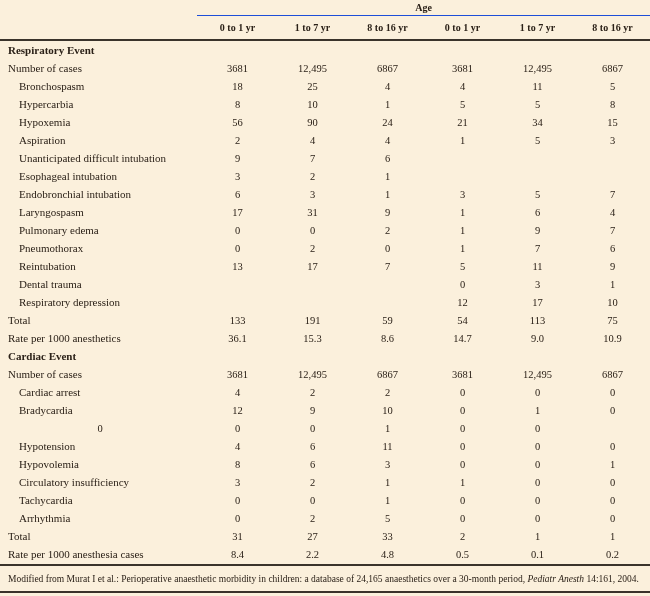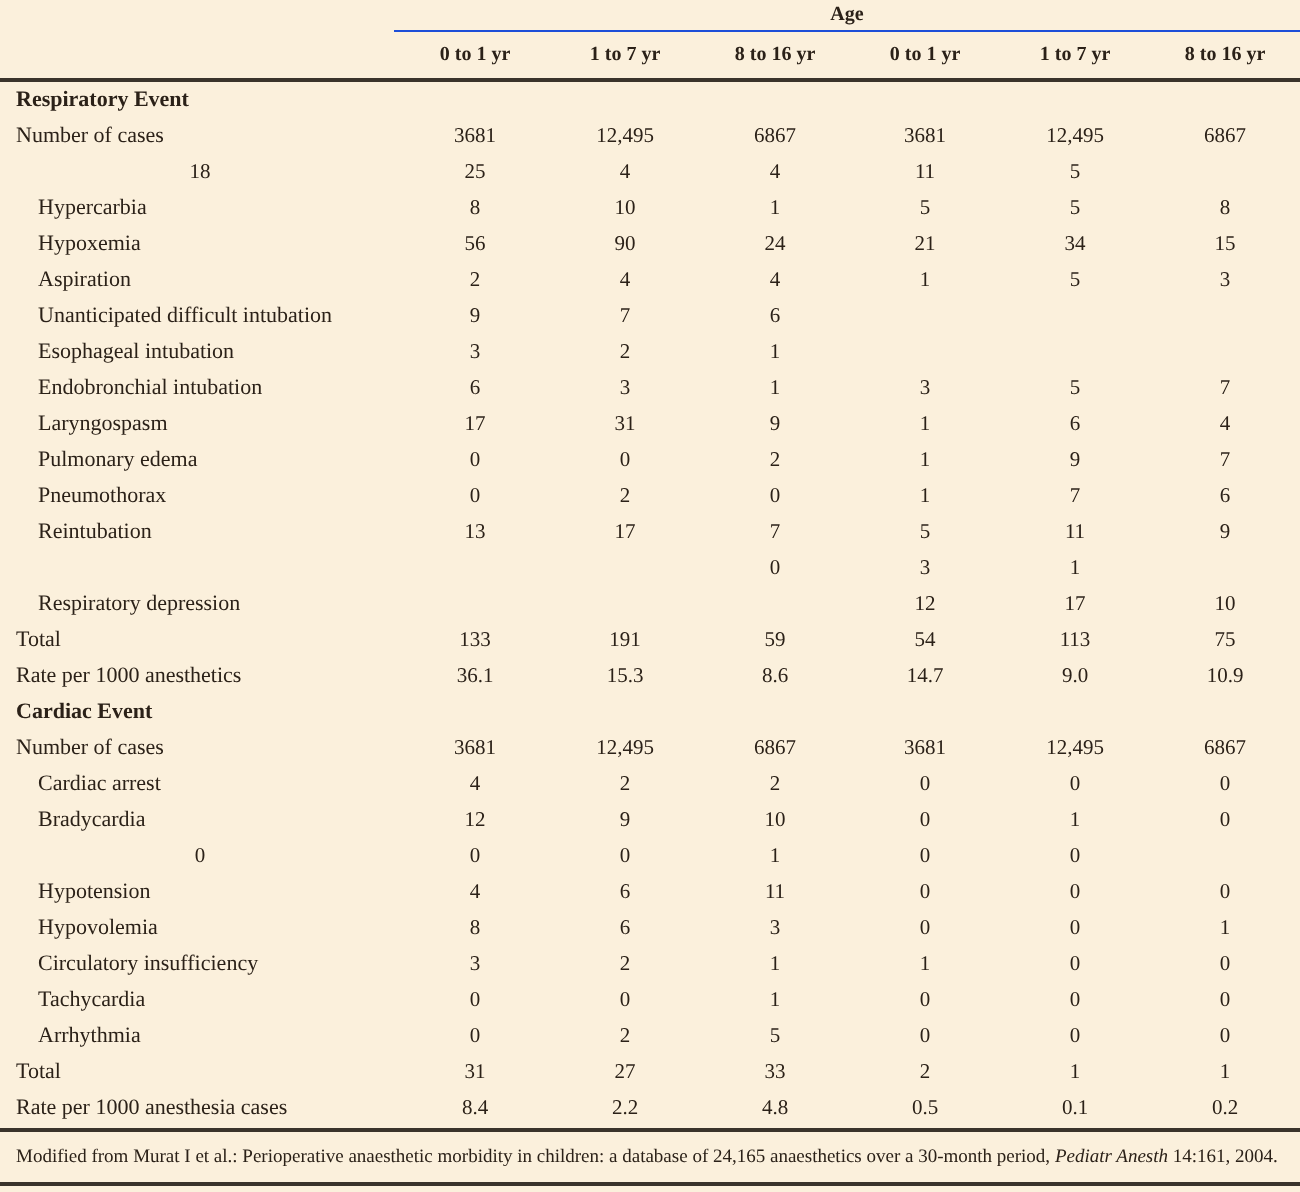--- a/index.html
+++ b/index.html
@@ -76,20 +76,21 @@
       <div class="row">
         <div class="cell label">Number of cases</div>
         <div class="cell num">3681</div>
         <div class="cell num">12,495</div>
         <div class="cell num">6867</div>
         <div class="cell num">3681</div>
         <div class="cell num">12,495</div>
         <div class="cell num">6867</div>
       </div>
       <div class="row">
+        <div class="cell label indent">Bronchospasm</div>
         <div class="cell num">18</div>
         <div class="cell num">25</div>
         <div class="cell num">4</div>
         <div class="cell num">4</div>
         <div class="cell num">11</div>
         <div class="cell num">5</div>
       </div>
       <div class="row">
         <div class="cell label indent">Hypercarbia</div>
         <div class="cell num">8</div>
@@ -174,20 +175,21 @@
       <div class="row">
         <div class="cell label indent">Reintubation</div>
         <div class="cell num">13</div>
         <div class="cell num">17</div>
         <div class="cell num">7</div>
         <div class="cell num">5</div>
         <div class="cell num">11</div>
         <div class="cell num">9</div>
       </div>
       <div class="row">
+        <div class="cell label indent">Dental trauma</div>
         <div class="cell num"></div>
         <div class="cell num"></div>
         <div class="cell num"></div>
         <div class="cell num">0</div>
         <div class="cell num">3</div>
         <div class="cell num">1</div>
       </div>
       <div class="row">
         <div class="cell label indent">Respiratory depression</div>
         <div class="cell num"></div>

